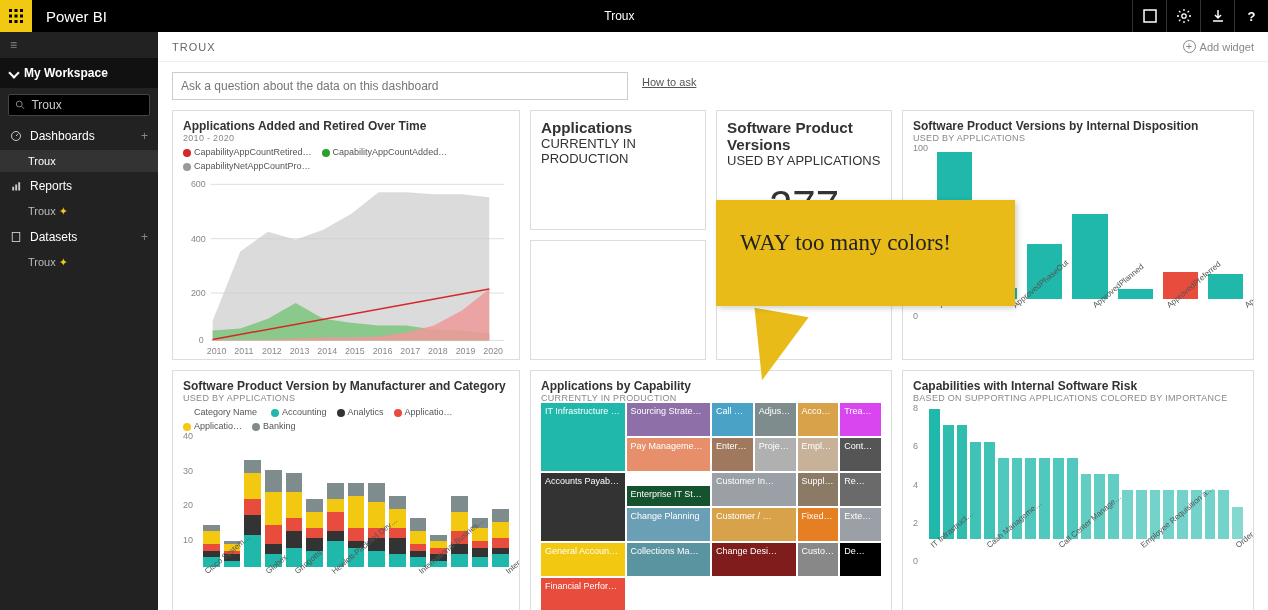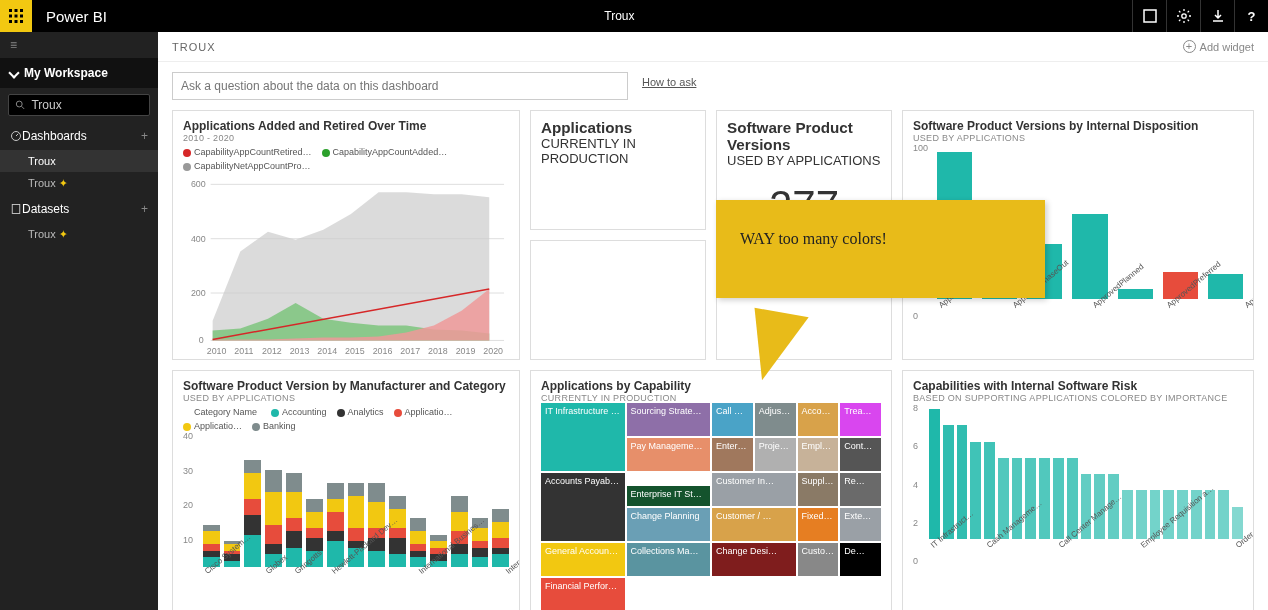--- a/index.html
+++ b/index.html
@@ -14,21 +14,21 @@
 .topbar-actions { display: flex; }
 .topbar-actions .tbtn { width: 34px; height: 32px; display: flex; align-items: center; justify-content: center; border-left: 1px solid #333; cursor: pointer; }
 
 
 .shell { display: flex; height: calc(610px - 32px); }
 .sidebar { width: 160px; background: #222; color: #ccc; font-size: 12px; }
 .sidebar .hamburger { padding: 6px 10px; color: #888; }
 .sidebar .wsrow { background: #111; padding: 8px 10px; font-weight: 600; color: #fff; display: flex; align-items: center; gap: 6px; }
 .sidebar .searchbox { margin: 6px 8px; background: #000; border: 1px solid #444; border-radius: 2px; display: flex; align-items: center; padding: 3px 6px; gap: 6px; }
 .sidebar .searchbox input { background: transparent; border: none; color: #ccc; width: 100%; outline: none; font-size: 12px; }
-.sidebar .section { padding: 7px 10px; color: #fff; display: flex; align-items: center; }
+.sidebar .section { padding: 7px 10px; color: #fff; display: flex; align-items: center; gap: 8px; }
 .sidebar .section .plus { margin-left: auto; color: #888; }
 .sidebar .subitem { padding: 5px 10px 5px 28px; color: #bbb; font-size: 11px; }
 .sidebar .subitem.active { background: #333; color: #fff; }
 .sidebar .star { color: #f2c811; margin-left: 3px; }
 
 .main { flex: 1; background: #fff; position: relative; display: flex; flex-direction: column; }
 .crumbbar { height: 30px; padding: 0 14px; display: flex; align-items: center; border-bottom: 1px solid #eee; }
 .crumb { font-size: 11px; letter-spacing: 1px; color: #666; }
 .addwidget { margin-left: auto; font-size: 11px; color: #888; display: flex; align-items: center; gap: 4px; cursor: pointer; }
 
@@ -68,21 +68,21 @@
 .xlabels span { flex: 1; font-size: 8px; color: #555; transform: rotate(-40deg); transform-origin: top left; white-space: nowrap; }
 
 
 .bars { display: flex; align-items: flex-end; height: 150px; gap: 10px; margin-top: 6px; }
 .bars .b { flex: 1; background: #1fb8aa; }
 .bars .b.red { background: #e74c3c; }
 .bxlabels { display: flex; gap: 10px; }
 .bxlabels span { flex: 1; font-size: 8px; color: #555; transform: rotate(-40deg); transform-origin: top left; white-space: nowrap; margin-top: 4px; }
 
 
-.callout { position: absolute; left: 558px; top: 168px; width: 329px; background: #e8bb19; padding: 30px 24px 50px 24px; font-family: Georgia, serif; font-size: 16px; color: #222; z-index: 50; box-shadow: 2px 2px 6px rgba(0,0,0,.2); }
+.callout { position: absolute; left: 558px; top: 168px; width: 299px; background: #e8bb19; padding: 30px 24px 50px 24px; font-family: Georgia, serif; font-size: 23px; color: #222; z-index: 50; box-shadow: 2px 2px 6px rgba(0,0,0,.2); }
 .callout-tail { position: absolute; left: 590px; top: 280px; width: 0; height: 0; border-left: 20px solid transparent; border-right: 35px solid transparent; border-top: 70px solid #e8bb19; transform: rotate(10deg); z-index: 49; }
 
 .chev::before { content: ""; display: inline-block; width: 6px; height: 6px; border-left: 2px solid currentColor; border-bottom: 2px solid currentColor; transform: rotate(-45deg); }
 </style>
 </head>
 <body>
 
 <div class="topbar">
   <div class="waffle">
     <svg viewBox="0 0 16 16">
@@ -143,20 +143,28 @@
     <div class="section">
       <svg width="12" height="12" viewBox="0 0 16 16">
           <circle cx="8" cy="8" r="6" fill="none" stroke="#ccc" stroke-width="1.3"></circle>
           <line x1="8" y1="8" x2="11" y2="5" stroke="#ccc" stroke-width="1.3"></line>
         </svg>
       <span>Dashboards</span>
       <span class="plus">+</span>
     </div>
     <div class="subitem active"><span>Troux</span></div>
 
+    <div class="section">
+      <svg width="12" height="12" viewBox="0 0 16 16">
+          <rect x="3" y="9" width="2.5" height="5" fill="#ccc"></rect>
+          <rect x="7" y="6" width="2.5" height="8" fill="#ccc"></rect>
+          <rect x="11" y="3" width="2.5" height="11" fill="#ccc"></rect>
+        </svg>
+      <span>Reports</span>
+    </div>
     <div class="subitem"><span>Troux</span><span class="star">✦</span></div>
 
     <div class="section">
       <svg width="12" height="12" viewBox="0 0 16 16">
           <rect x="3" y="2" width="10" height="12" fill="none" stroke="#ccc" stroke-width="1.2"></rect>
         </svg>
       <span>Datasets</span>
       <span class="plus">+</span>
     </div>
     <div class="subitem"><span>Troux</span><span class="star">✦</span></div>

